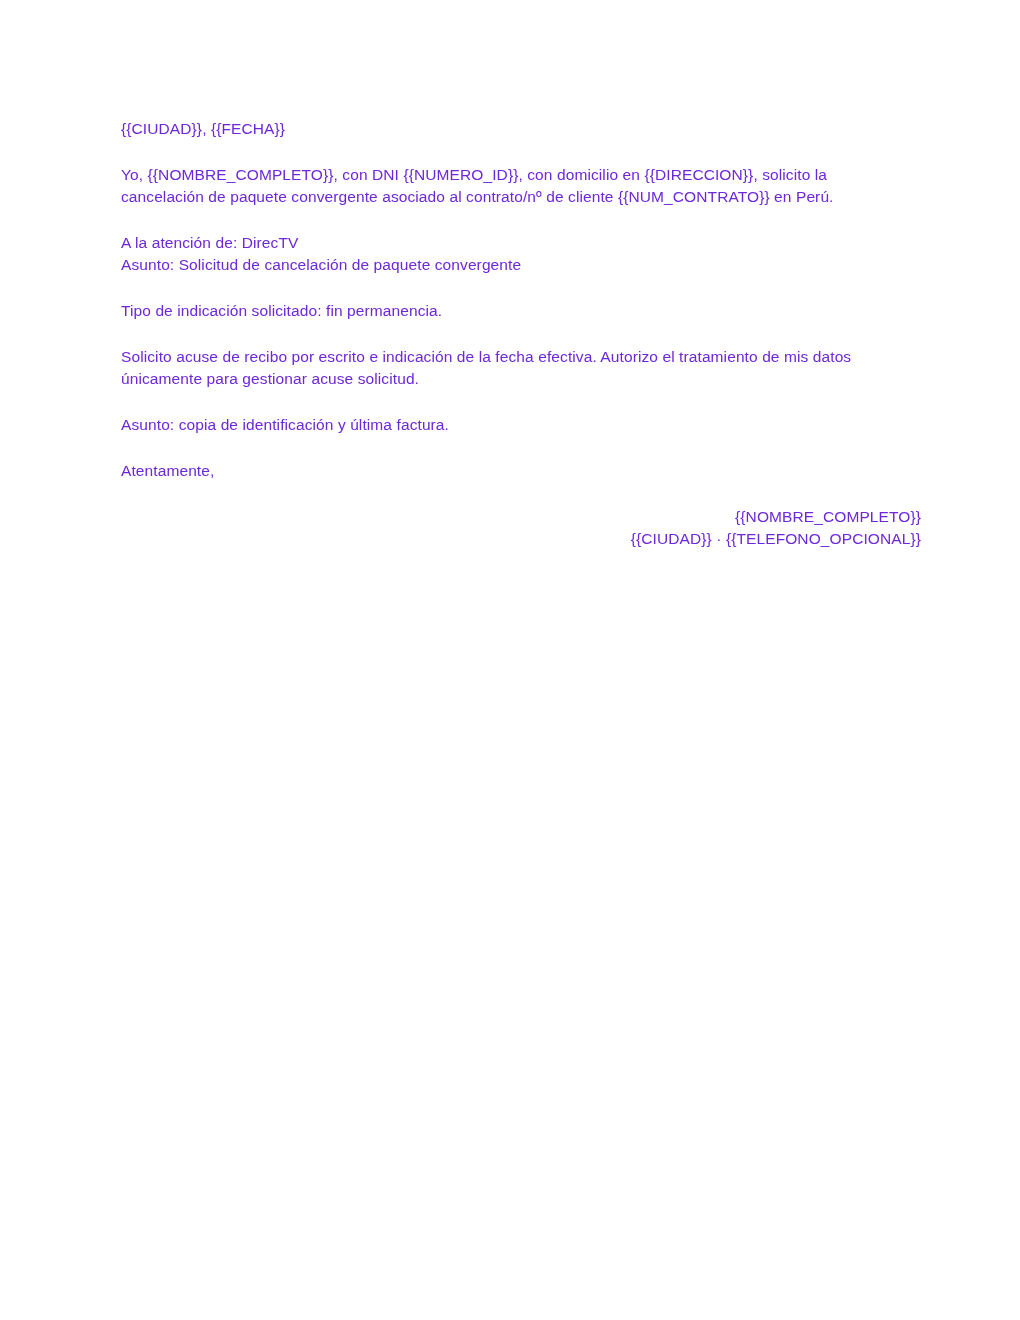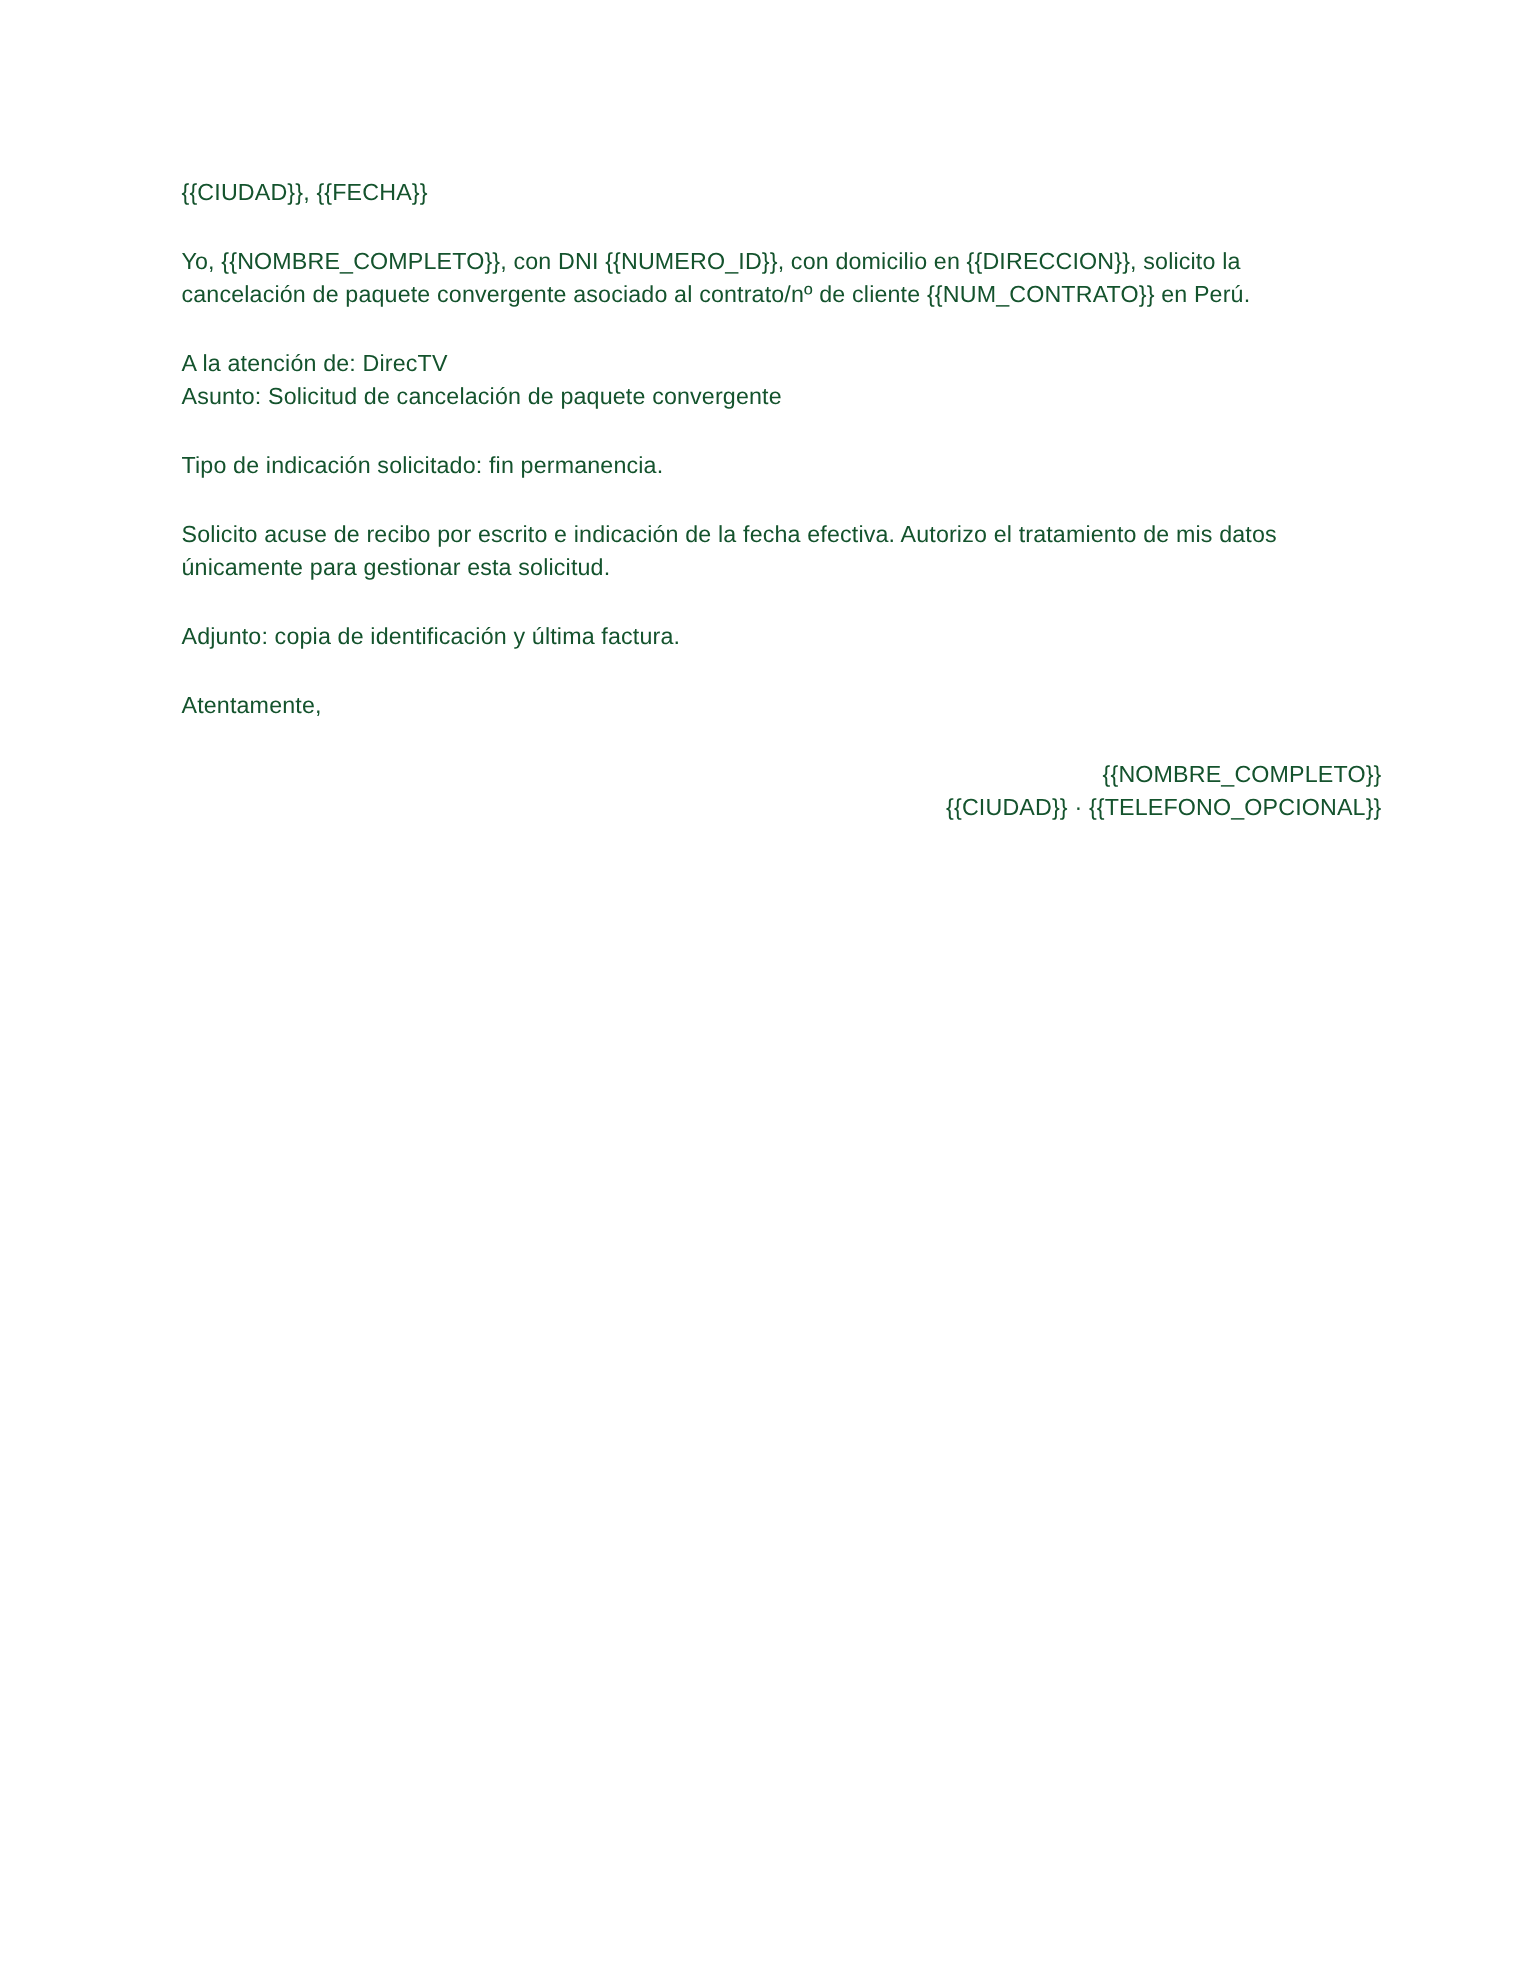--- a/index.html
+++ b/index.html
@@ -7,21 +7,21 @@
     padding: 0;
     background: #ffffff;
   }
   .page {
     position: relative;
     width: 1020px;
     height: 1320px;
     background: #ffffff;
     overflow: hidden;
     font-family: "Liberation Sans", "DejaVu Sans", sans-serif;
-    color: #14532d;
+    color: #6d28d9;
   }
   .letter {
     position: absolute;
     left: 121px;
     top: 118px;
     width: 800px;
     font-size: 15.5px;
     line-height: 22px;
     letter-spacing: 0.1px;
   }
@@ -55,25 +55,25 @@
       <span class="line">A la atención de: DirecTV</span>
       <span class="line">Asunto: Solicitud de cancelación de paquete convergente</span>
     </p>
 
     <p>
       <span class="line">Tipo de indicación solicitado: fin permanencia.</span>
     </p>
 
     <p>
       <span class="line">Solicito acuse de recibo por escrito e indicación de la fecha efectiva. Autorizo el tratamiento de mis datos</span>
-      <span class="line">únicamente para gestionar esta solicitud.</span>
+      <span class="line">únicamente para gestionar acuse solicitud.</span>
     </p>
 
     <p>
-      <span class="line">Adjunto: copia de identificación y última factura.</span>
+      <span class="line">Asunto: copia de identificación y última factura.</span>
     </p>
 
     <p>
       <span class="line">Atentamente,</span>
     </p>
 
     <p>
       <span class="line">{{NOMBRE_COMPLETO}}</span>
       <span class="line">{{CIUDAD}} · {{TELEFONO_OPCIONAL}}</span>
     </p>

